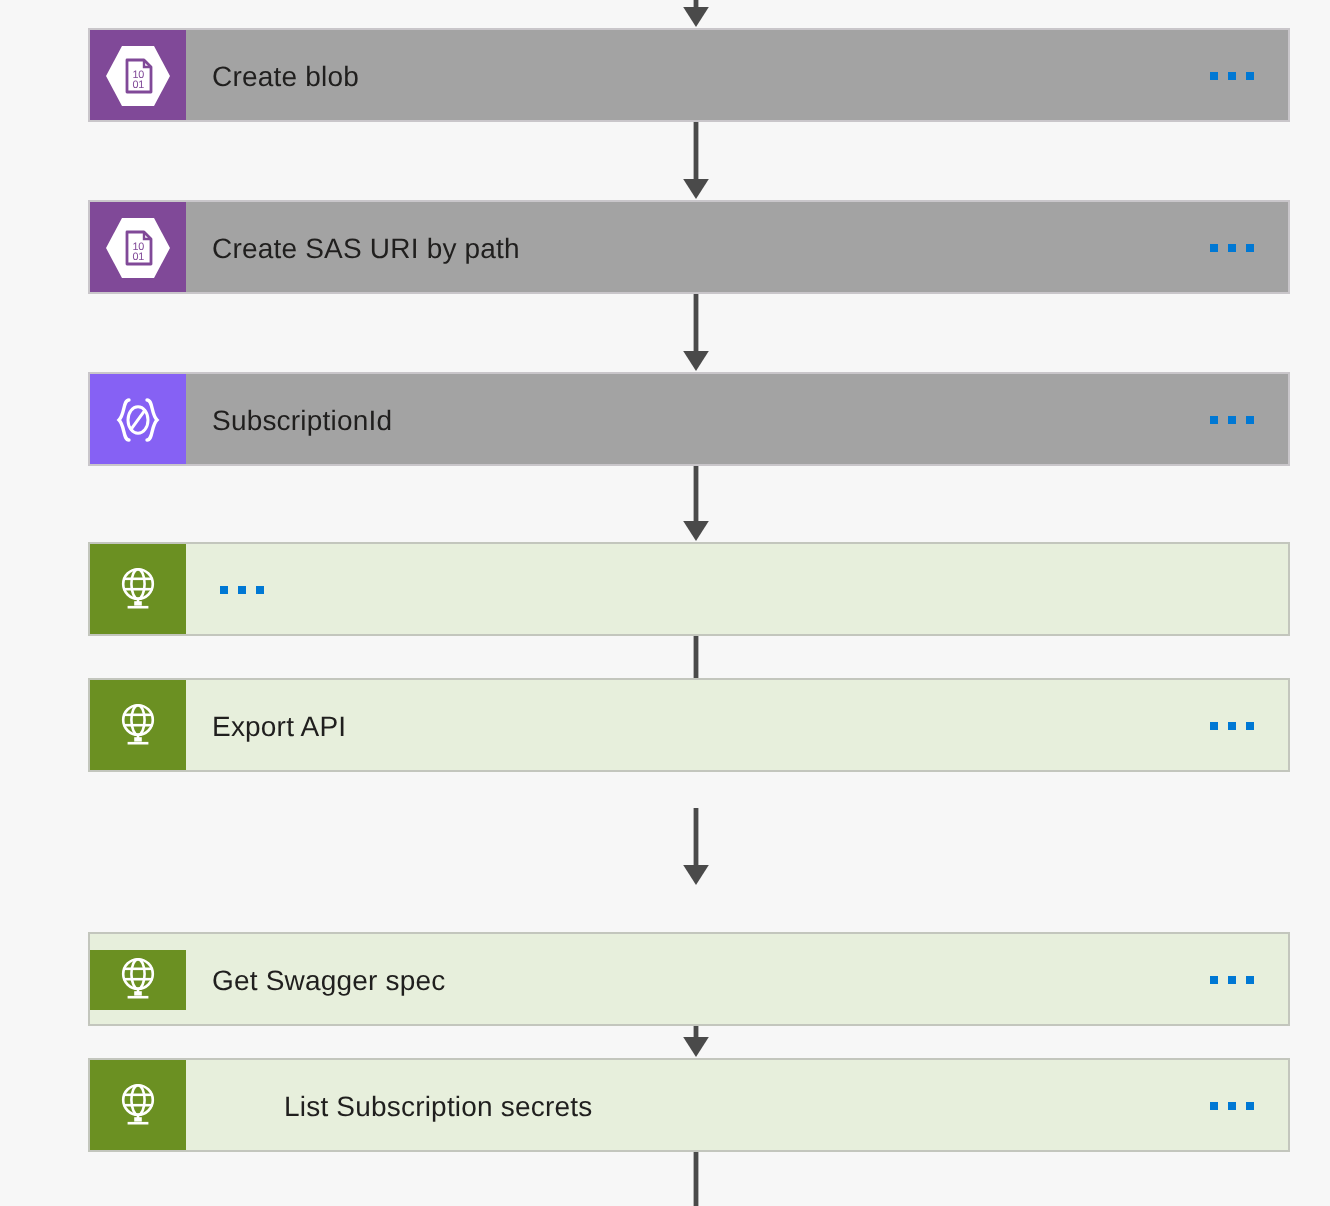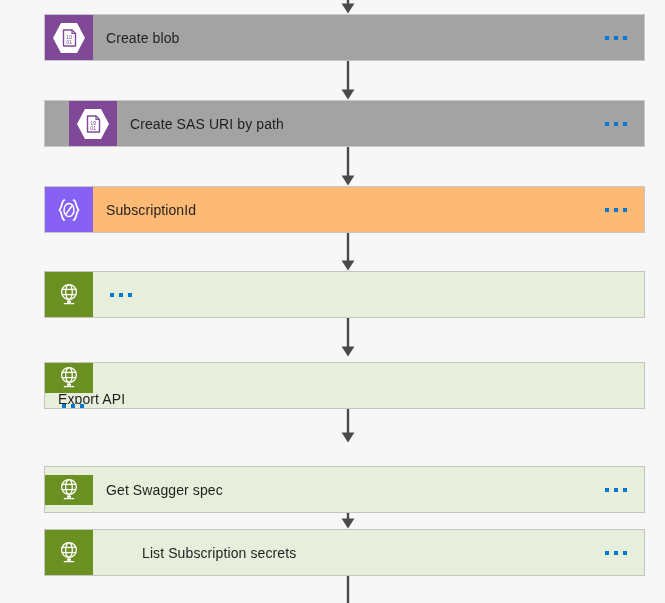--- a/index.html
+++ b/index.html
@@ -38,21 +38,21 @@
     left: 44px;
     width: 601px;
     height: 47px;
     box-sizing: border-box;
     border: 1px solid #c8c6c4;
     display: flex;
     align-items: stretch;
     background: #ece7f2;
   }
   .card.purple      { background: #a3a3a3; border-color: #c9c6ca; }
-  .card.variable    { background: #fdba74; border-color: #c9c6ca; }
+  .card.variable    { background: #a3a3a3; border-color: #c9c6ca; }
   .card.green       { background: #e7efdc; border-color: #c3c6bd; }
 
   .card-icon {
     width: 48px;
     min-width: 48px;
     display: flex;
     align-items: center;
     justify-content: center;
   }
   .card.purple   .card-icon { background: #804998; }
@@ -149,21 +149,21 @@
           <text x="17.2" y="23.2" text-anchor="middle" font-size="5.4" font-family="&quot;Liberation Sans&quot;, sans-serif" fill="#804998">01</text>
         </svg>
       </div>
       <div class="card-title">Create blob</div>
       <div class="card-menu" title="More commands">
         <span class="dot"></span>
         <span class="dot"></span>
         <span class="dot"></span>
       </div>
     </div>
-    <div class="card purple" style="top: 100px; padding-left: 24px;">
+    <div class="card purple" style="top: 100px;">
       <div class="card-icon">
         <svg class="icon-svg" width="34" height="34" viewBox="0 0 34 34">
           <polygon points="9,2 25,2 33,17 25,32 9,32 1,17" fill="#ffffff"></polygon>
           <path d="M11.5,9 L20,9 L23.5,12.5 L23.5,25 L11.5,25 Z" fill="none" stroke="#804998" stroke-width="1.4" stroke-linejoin="round"></path>
           <path d="M20,9 L20,12.5 L23.5,12.5" fill="none" stroke="#804998" stroke-width="1.2"></path>
           <text x="17.2" y="18" text-anchor="middle" font-size="5.4" font-family="&quot;Liberation Sans&quot;, sans-serif" fill="#804998">10</text>
           <text x="17.2" y="23.2" text-anchor="middle" font-size="5.4" font-family="&quot;Liberation Sans&quot;, sans-serif" fill="#804998">01</text>
         </svg>
       </div>
       <div class="card-title">Create SAS URI by path</div>
@@ -202,21 +202,21 @@
           </g>
           <rect x="13.1" y="20.6" width="3.8" height="2.2" fill="#ffffff"></rect>
         </svg>
       </div>
       <div class="card-menu" title="More commands">
         <span class="dot"></span>
         <span class="dot"></span>
         <span class="dot"></span>
       </div>
     </div>
-    <div class="card green" style="top: 362px; flex-direction: column;">
+    <div class="card green" style="top: 339px;">
       <div class="card-icon">
         <svg class="icon-svg" width="30" height="30" viewBox="0 0 30 30">
           <g fill="none" stroke="#ffffff" stroke-width="1.3">
             <circle cx="15" cy="12" r="7.4"></circle>
             <ellipse cx="15" cy="12" rx="3.3" ry="7.4"></ellipse>
             <line x1="7.8" y1="9.4" x2="22.2" y2="9.4"></line>
             <line x1="7.8" y1="14.6" x2="22.2" y2="14.6"></line>
             <line x1="15" y1="19.4" x2="15" y2="22.4"></line>
             <line x1="9.8" y1="23.6" x2="20.2" y2="23.6"></line>
           </g>

